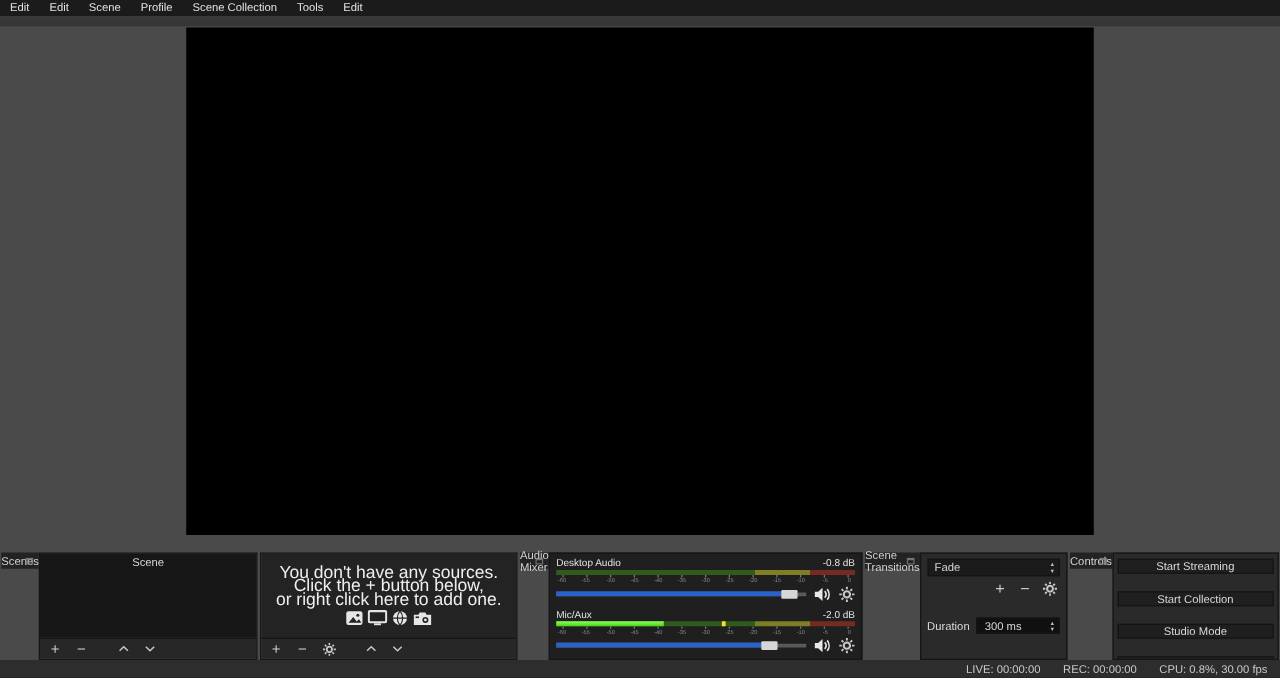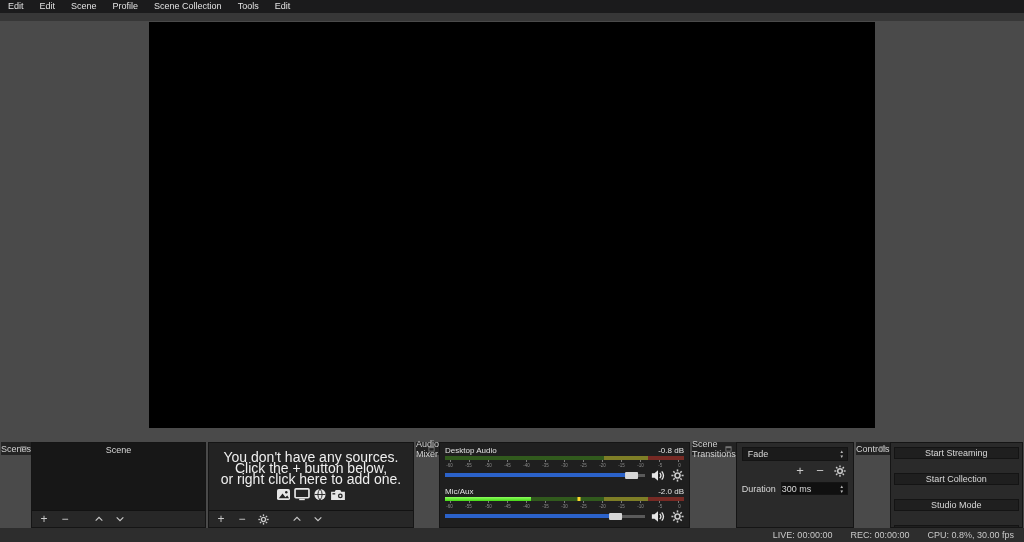--- a/index.html
+++ b/index.html
@@ -86,24 +86,24 @@
 
   
   .trans-body { background:#2a2a2a; padding:4px 5px; }
   .combo {
     height:14px; background:#1b1b1b; border:1px solid #141414; display:flex;
     align-items:center; padding-left:5px; color:#d8d8d8; position:relative;
   }
   .spin-arrows { position:absolute; right:3px; top:1px; display:flex; flex-direction:column;
                  line-height:5px; font-size:4.5px; color:#bbb; text-align:center; }
   .trans-tools { display:flex; justify-content:flex-end; align-items:center; gap:8px; height:16px; margin:2px 0; padding-right:2px; }
-  .dur-row { display:flex; align-items:center; gap:5px; margin-top:1px; }
+  .dur-row { display:flex; align-items:center; gap:5px; margin-top:13px; }
   .dur-label { color:#d8d8d8; }
   .spinbox { position:relative; flex:1; height:13px; background:#101010; border:1px solid #141414;
-             display:flex; align-items:flex-end; color:#d8d8d8; }
+             display:flex; align-items:flex-end; padding-left:6px; color:#d8d8d8; }
 
   
   .controls-body { background:#2a2a2a; padding:4px 3px; gap:14px; }
   .ctl-btn {
     height:12px; background:#1f1f1f; border:1px solid #141414; color:#d8d8d8;
     display:flex; align-items:center; justify-content:center; font-size:9px; cursor:default;
   }
 
   
   .statusbar {

